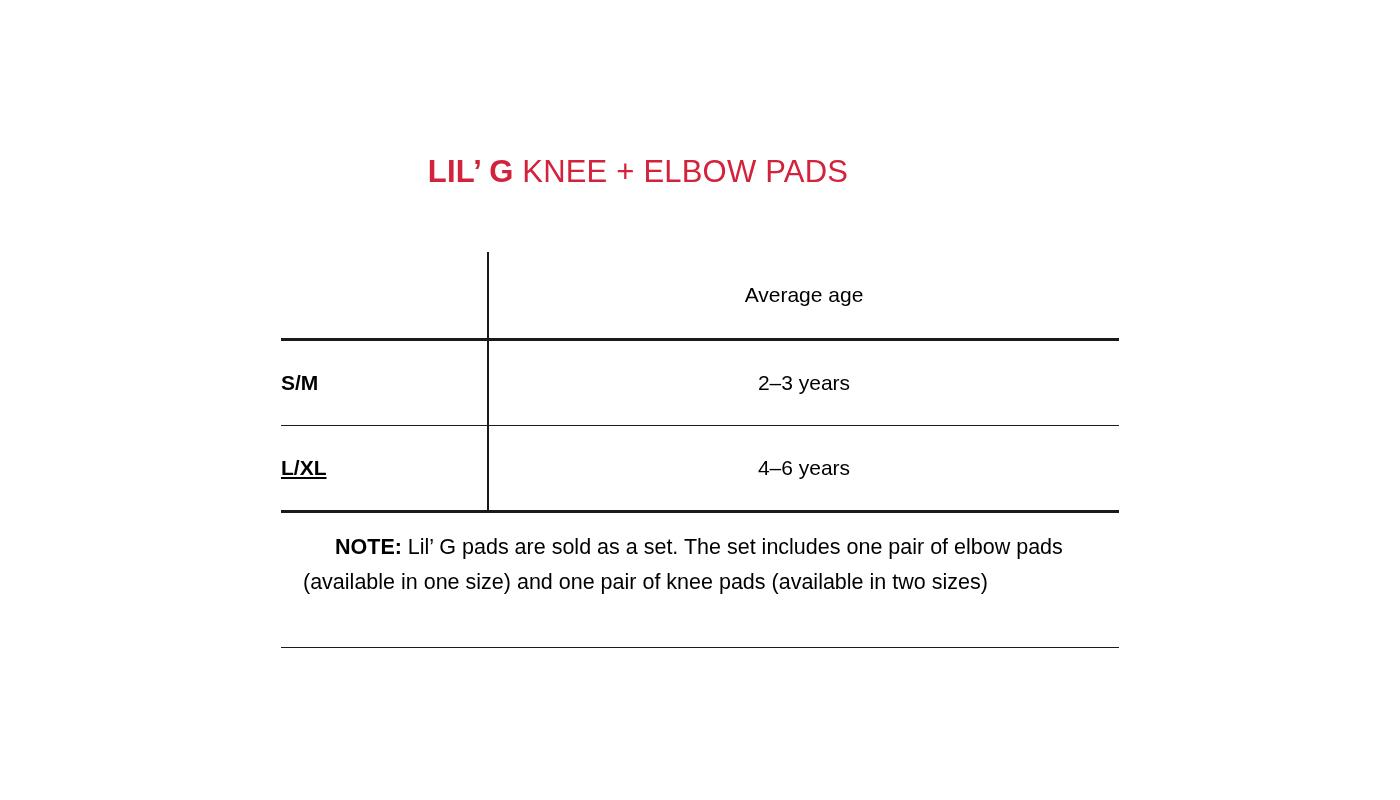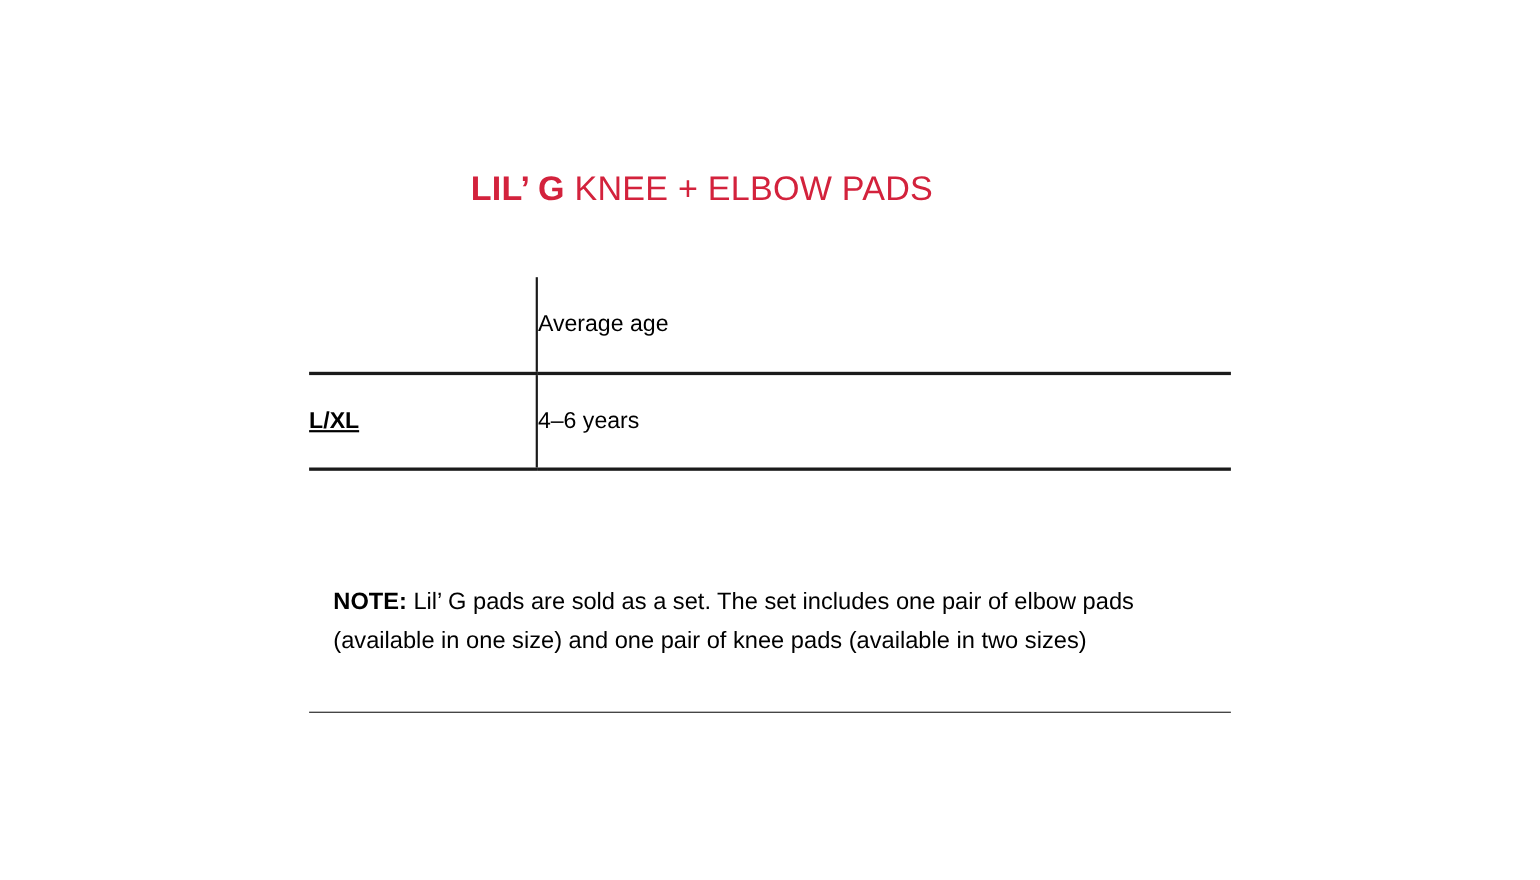--- a/index.html
+++ b/index.html
@@ -64,20 +64,21 @@
   }
 
   .cell-label {
     font-weight: bold;
     font-size: 21px;
     padding-left: 22px;
   }
   .cell-value {
     font-size: 21px;
     padding-left: 26px;
+    text-align: center;
   }
 
   
   .row-head td {
     height: 86px;
   }
   .row-head .cell-label {
     border-bottom: 3px solid #1a1a1a;
   }
   .row-head .cell-value {
@@ -111,20 +112,21 @@
     position: absolute;
     left: 303px;
     top: 530px;
     width: 800px;
     font-size: 21.5px;
     line-height: 34.5px;
     color: #000000;
   }
   .note .note-label {
     font-weight: bold;
+    margin-left: 32px;
   }
   .note-rule {
     position: absolute;
     left: 281px;
     top: 647px;
     width: 838px;
     height: 1px;
     background: #1a1a1a;
   }
 </style>
@@ -141,20 +143,24 @@
     <table class="size-table">
       <colgroup>
         <col class="c-label">
         <col class="c-value">
       </colgroup>
       <tbody>
         <tr class="row-head">
           <td class="cell-label"></td>
           <td class="cell-value">Average age</td>
         </tr>
+        <tr class="row-data">
+          <td class="cell-label">S/M</td>
+          <td class="cell-value">2–3 years</td>
+        </tr>
         <tr class="row-data last">
           <td class="cell-label">L/XL</td>
           <td class="cell-value">4–6 years</td>
         </tr>
       </tbody>
     </table>
   </div>
 
   <div class="note">
     <span class="note-label">NOTE:</span><span class="note-text"> Lil’ G pads are sold as a set. The set includes one pair of elbow pads (available in one size) and one pair of knee pads (available in two sizes)</span>

